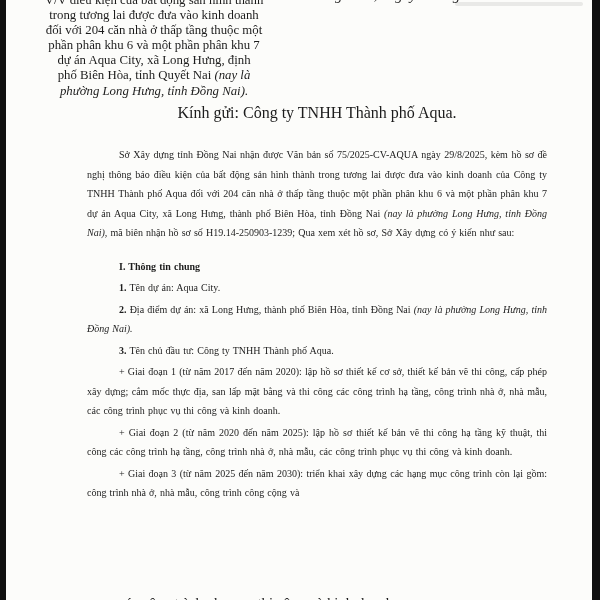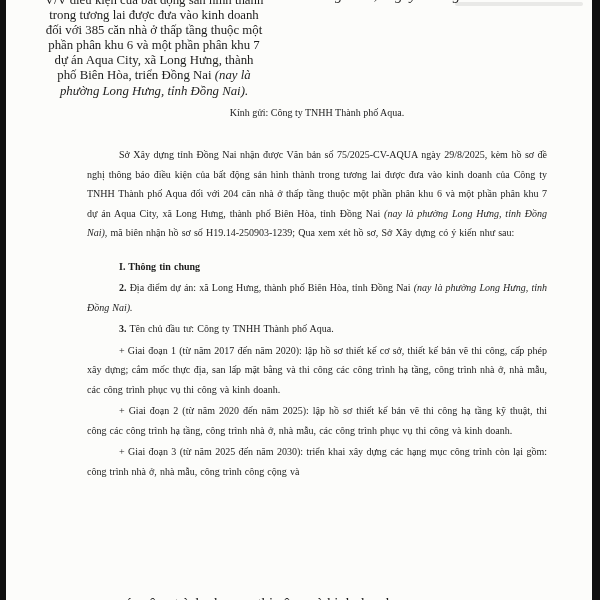--- a/index.html
+++ b/index.html
@@ -24,21 +24,21 @@
     position:absolute;left:310px;top:-13px;width:280px;
     font-size:14.5px;font-style:italic;white-space:nowrap;word-spacing:7px;
   }
   #photo-smudge{
     position:absolute;left:455px;top:2px;width:128px;height:4px;
     background:rgba(70,70,70,0.10);border-radius:2px;
   }
 
   #content{position:absolute;left:87px;top:0;width:460px;}
   .salutation{
-    margin:103px 0 0 0;text-align:center;font-size:10px;line-height:20px;
+    margin:103px 0 0 0;text-align:center;font-size:16px;line-height:20px;
   }
   .para{
     margin:2px 0 0 0;font-size:10px;line-height:19.5px;
     text-align:justify;text-indent:32px;word-spacing:0.6px;
   }
   .para.m-opening{margin-top:22px;}
   .para.m-section-1-heading{margin-top:14px;}
   .para.m-phase-1{}
   .b{font-weight:bold;}
   .i{font-style:italic;text-align:center;}
@@ -52,35 +52,36 @@
 </style>
 </head>
 <body>
 
 <div class="edge-bar left"></div>
 <div class="edge-bar right"></div>
 
 <div id="subject-block">
     <div><span>V/V điều kiện của bất động sản hình thành</span></div>
     <div><span>trong tương lai được đưa vào kinh doanh</span></div>
-    <div><span>đối với 385 căn nhà ở thấp tầng thuộc một</span></div>
+    <div><span>đối với 204 căn nhà ở thấp tầng thuộc một</span></div>
     <div><span>phần phân khu 6 và một phần phân khu 7</span></div>
-    <div><span>dự án Aqua City, xã Long Hưng, thành</span></div>
-    <div><span>phố Biên Hòa, triển Đồng Nai </span><span class="i">(nay là</span></div>
+    <div><span>dự án Aqua City, xã Long Hưng, định</span></div>
+    <div><span>phố Biên Hòa, tỉnh Quyết Nai </span><span class="i">(nay là</span></div>
     <div><span class="i">phường Long Hưng, tỉnh Đồng Nai).</span></div>
   </div>
 
 <div id="date-line">Đồng Nai, ngày tháng năm 2025</div>
 <div id="photo-smudge"></div>
 
 <div id="content">
   <p class="salutation">Kính gửi: Công ty TNHH Thành phố Aqua.</p>
   <div id="paragraphs">
       <p class="para m-opening"><span>Sở Xây dựng tỉnh Đồng Nai nhận được Văn bản số 75/2025-CV-AQUA ngày 29/8/2025, kèm hồ sơ đề nghị thông báo điều kiện của bất động sản hình thành trong tương lai được đưa vào kinh doanh của Công ty TNHH Thành phố Aqua đối với 204 căn nhà ở thấp tầng thuộc một phần phân khu 6 và một phần phân khu 7 dự án Aqua City, xã Long Hưng, thành phố Biên Hòa, tỉnh Đồng Nai </span><span class="i">(nay là phường Long Hưng, tỉnh Đồng Nai)</span><span>, mã biên nhận hồ sơ số H19.14-250903-1239; Qua xem xét hồ sơ, Sở Xây dựng có ý kiến như sau:</span></p>
       <p class="para m-section-1-heading"><span class="b">I. Thông tin chung</span></p>
+      <p class="para m-item-1"><span class="b">1.</span><span> Tên dự án: Aqua City.</span></p>
       <p class="para m-item-2"><span class="b">2.</span><span> Địa điểm dự án: xã Long Hưng, thành phố Biên Hòa, tỉnh Đồng Nai </span><span class="i">(nay là phường Long Hưng, tỉnh Đồng Nai).</span></p>
       <p class="para m-item-3"><span class="b">3.</span><span> Tên chủ đầu tư: Công ty TNHH Thành phố Aqua.</span></p>
       <p class="para m-phase-1"><span>+ Giai đoạn 1 (từ năm 2017 đến năm 2020): lập hồ sơ thiết kế cơ sở, thiết kế bản vẽ thi công, cấp phép xây dựng; cắm mốc thực địa, san lấp mặt bằng và thi công các công trình hạ tầng, công trình nhà ở, nhà mẫu, các công trình phục vụ thi công và  kinh doanh.</span></p>
       <p class="para m-phase-2"><span>+ Giai đoạn 2 (từ năm 2020 đến năm 2025): lập hồ sơ thiết kế bản vẽ thi công hạ tầng kỹ thuật, thi công các công trình hạ tầng, công trình nhà ở, nhà mẫu, các công trình phục vụ thi công và kinh doanh.</span></p>
       <p class="para m-phase-3"><span>+ Giai đoạn 3 (từ năm 2025 đến năm 2030): triển khai xây dựng các hạng mục công trình còn lại gồm: công trình nhà ở, nhà mẫu, công trình công cộng và</span></p>
     </div>
 </div>
 
 <div id="clipped-line">
   <p>các công trình phục vụ thi công và kinh doanh.</p>

